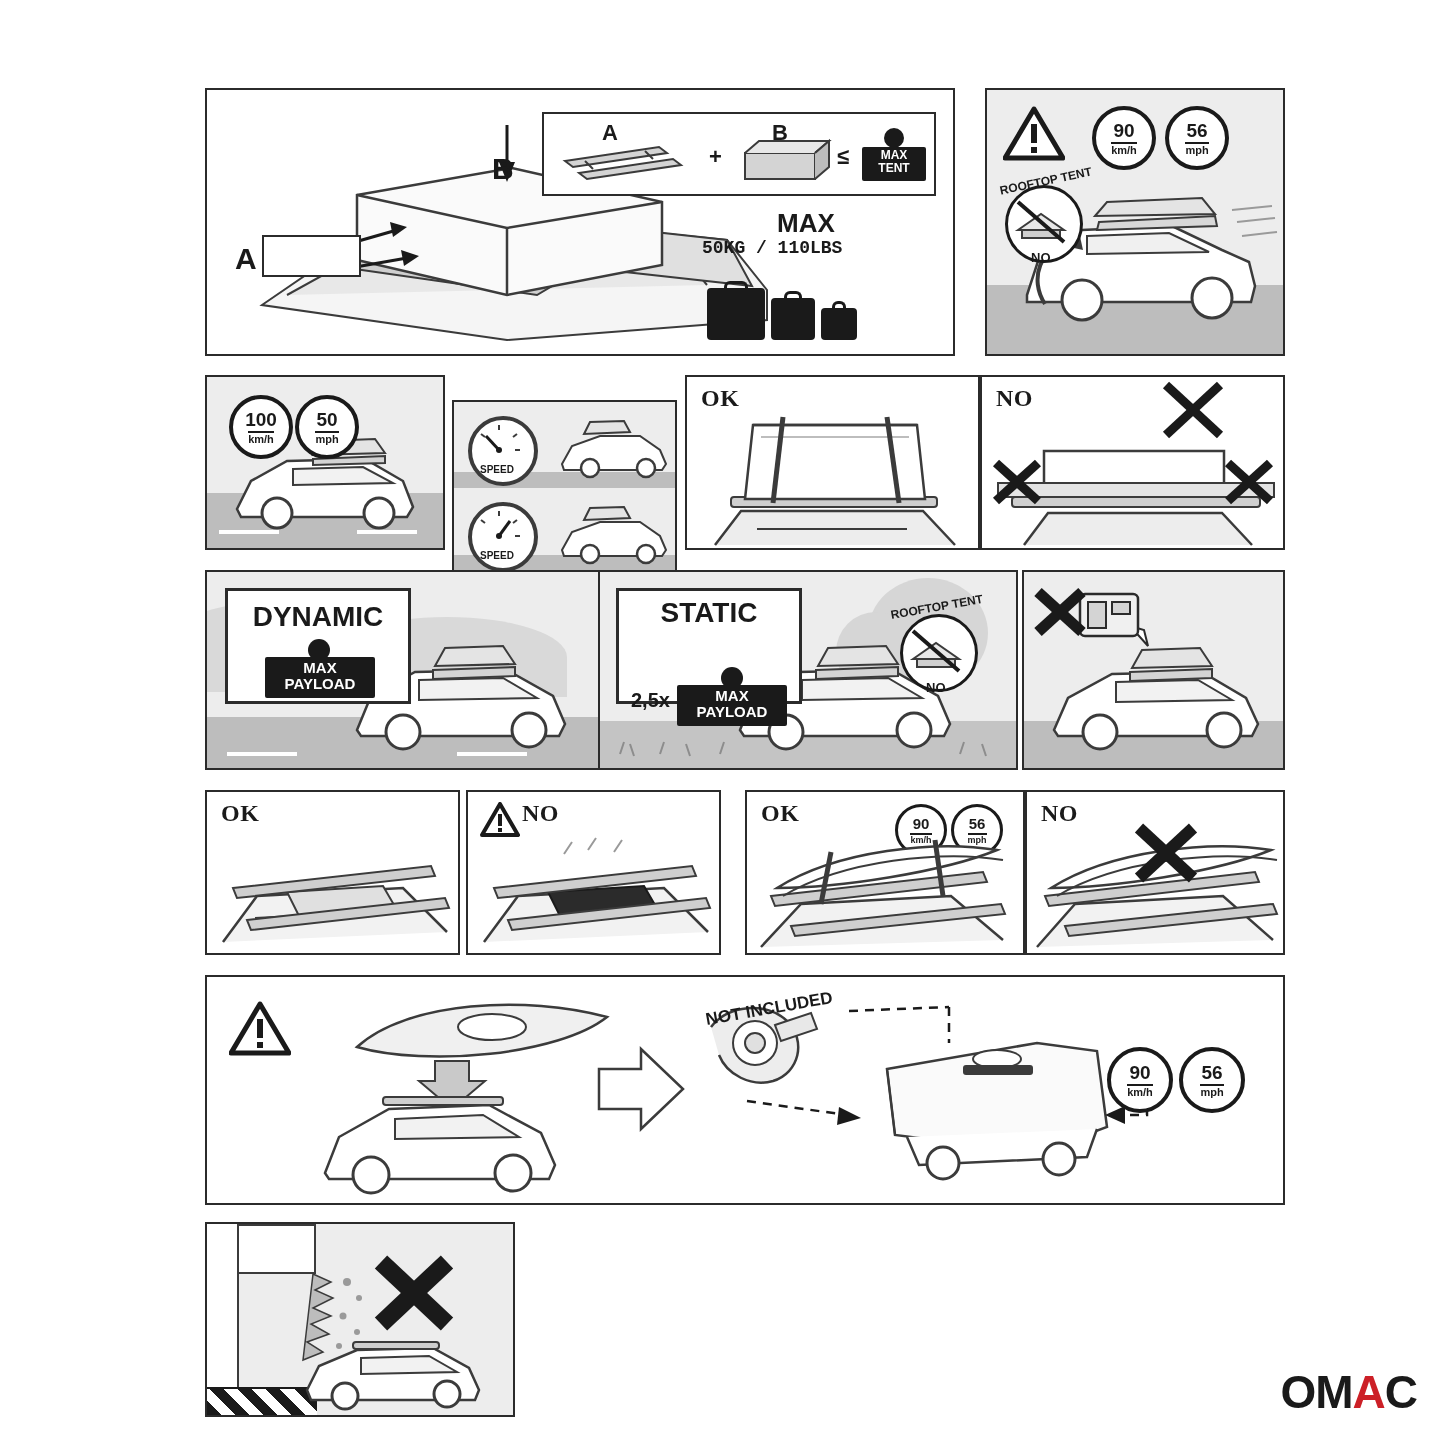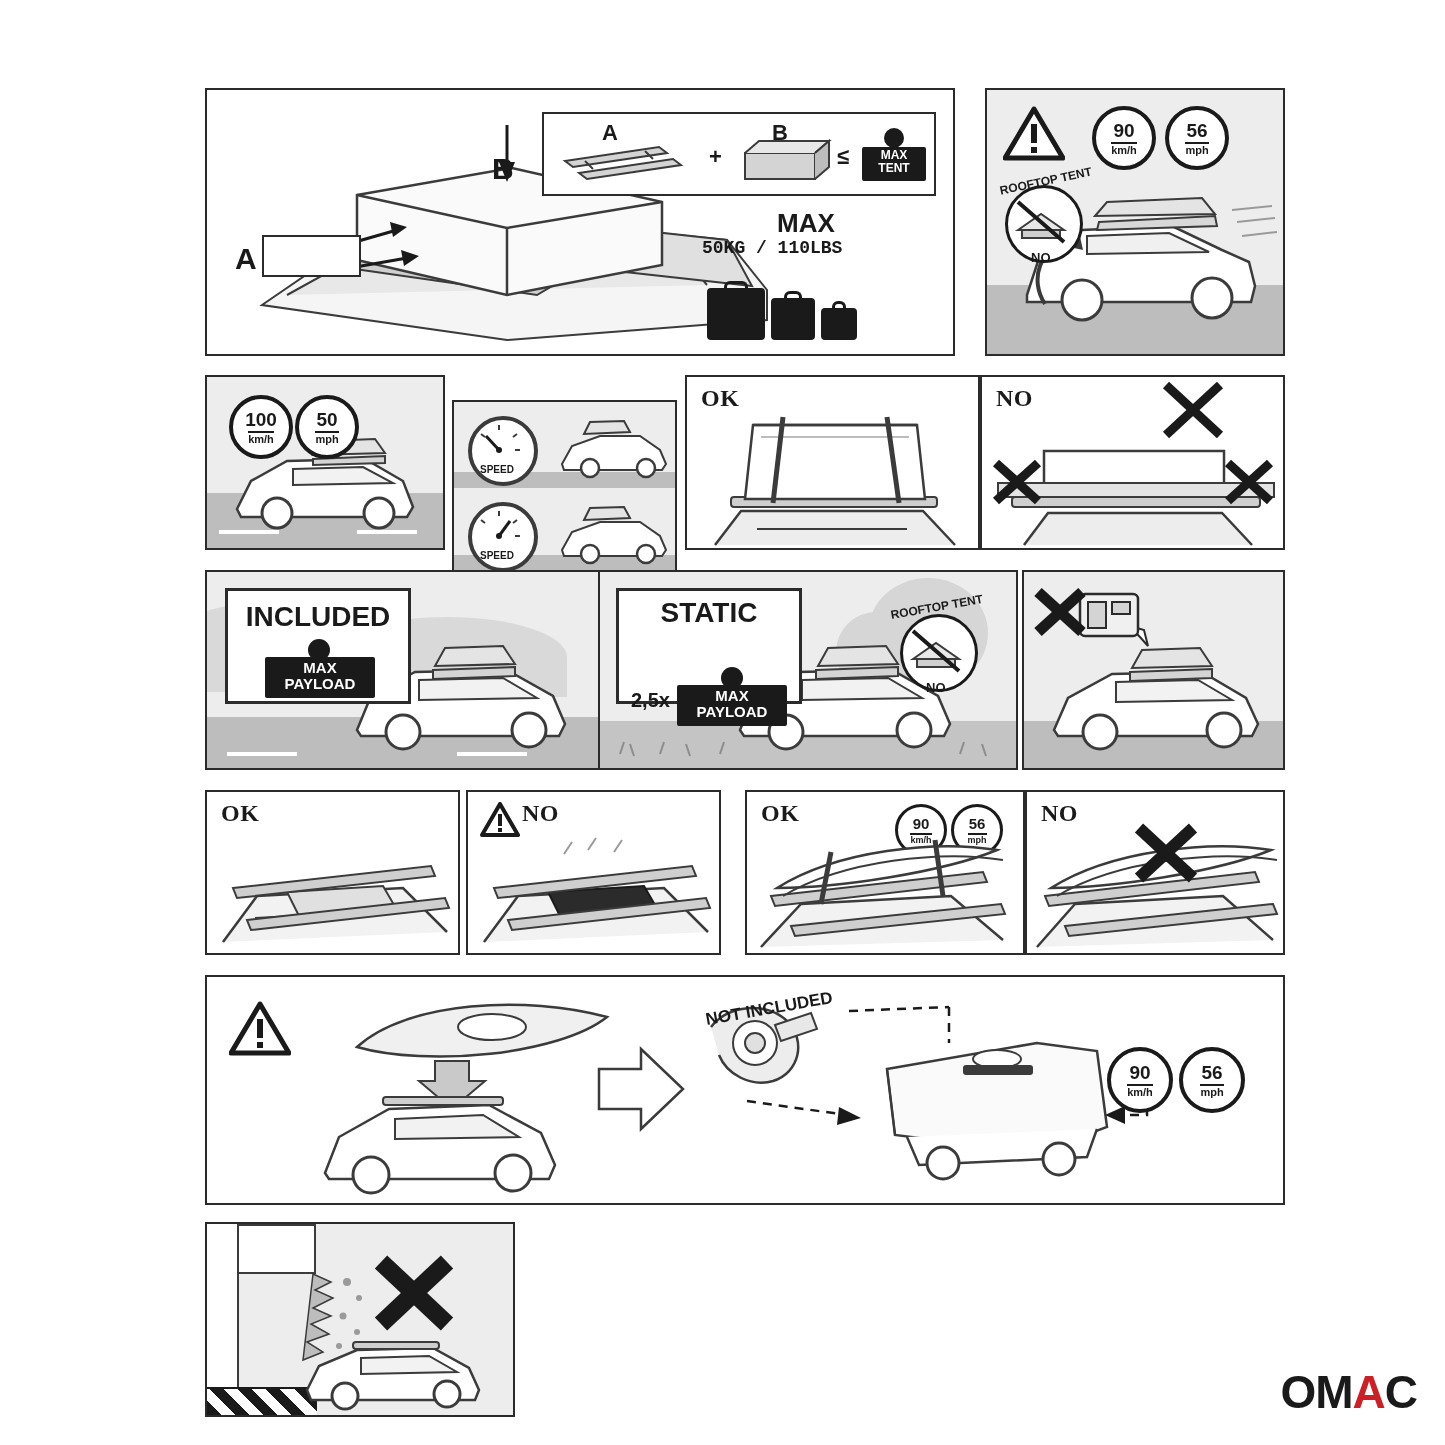--- a/index.html
+++ b/index.html
@@ -273,21 +273,21 @@
     <div class="roadline" style="left:250px;width:70px;bottom:6%;"></div>
     <svg style="position:absolute;left:0;top:0;" width="391" height="196" viewBox="0 0 391 196">
       <path d="M150 158 L164 124 L208 100 L300 98 L346 124 L358 152 L352 164 L154 164 Z" fill="#fff" stroke="#3b3b3b" stroke-width="2.5"></path>
       <path d="M212 108 L296 106 L330 126 L212 128 Z" fill="#f2f2f2" stroke="#3b3b3b" stroke-width="2"></path>
       <circle cx="196" cy="160" r="17" fill="#fff" stroke="#3b3b3b" stroke-width="3"></circle>
       <circle cx="322" cy="158" r="17" fill="#fff" stroke="#3b3b3b" stroke-width="3"></circle>
       <path d="M228 94 L238 76 L296 74 L308 92 Z" fill="#e4e4e4" stroke="#3b3b3b" stroke-width="2"></path>
       <path d="M226 98 L308 95 L308 104 L226 107 Z" fill="#d4d4d4" stroke="#3b3b3b" stroke-width="2"></path>
     </svg>
     <div class="whitebox" style="left:18px;top:16px;width:180px;height:110px;flex-direction:column;">
-      <div class="lbl" style="position:static;font-size:28px;margin-top:6px;">INCLUDED</div>
+      <div class="lbl" style="position:static;font-size:28px;margin-top:6px;">DYNAMIC</div>
       <div style="position:relative;width:130px;height:58px;margin-top:6px;">
         <div class="ball" style="left:55px;top:0;width:22px;height:22px;"></div>
         <div class="maxload" style="left:12px;top:18px;width:110px;height:38px;font-size:15px;padding-top:3px;">
           <span>MAX</span><br>
           <span>PAYLOAD</span>
         </div>
       </div>
     </div>
   </div>
 

